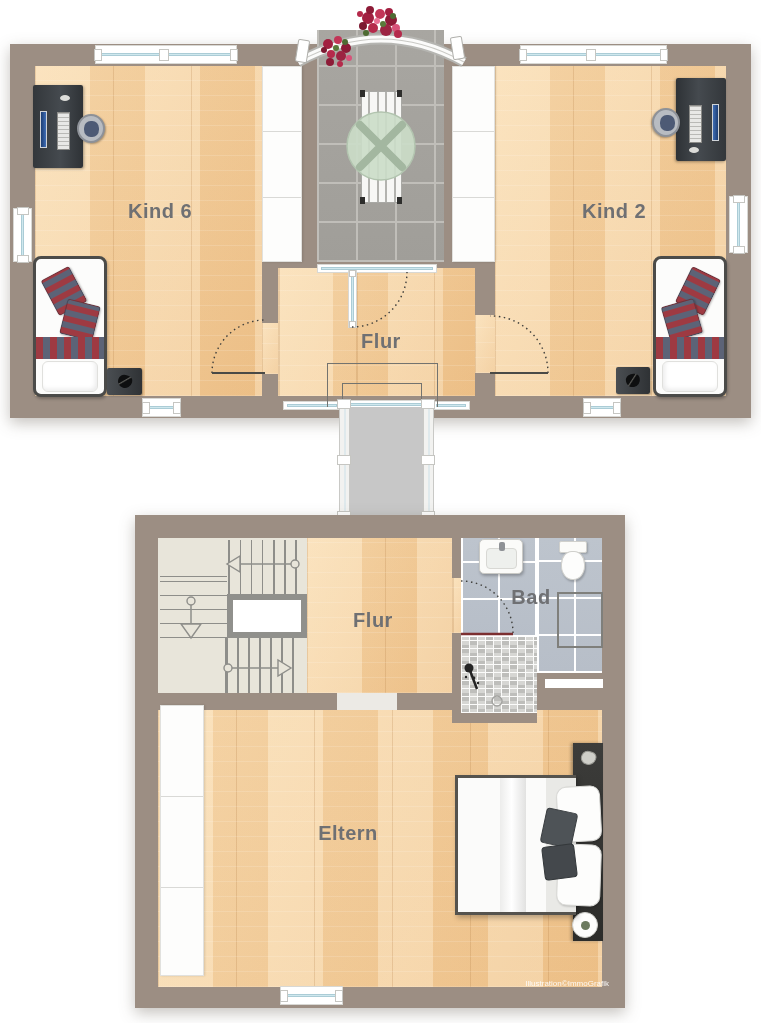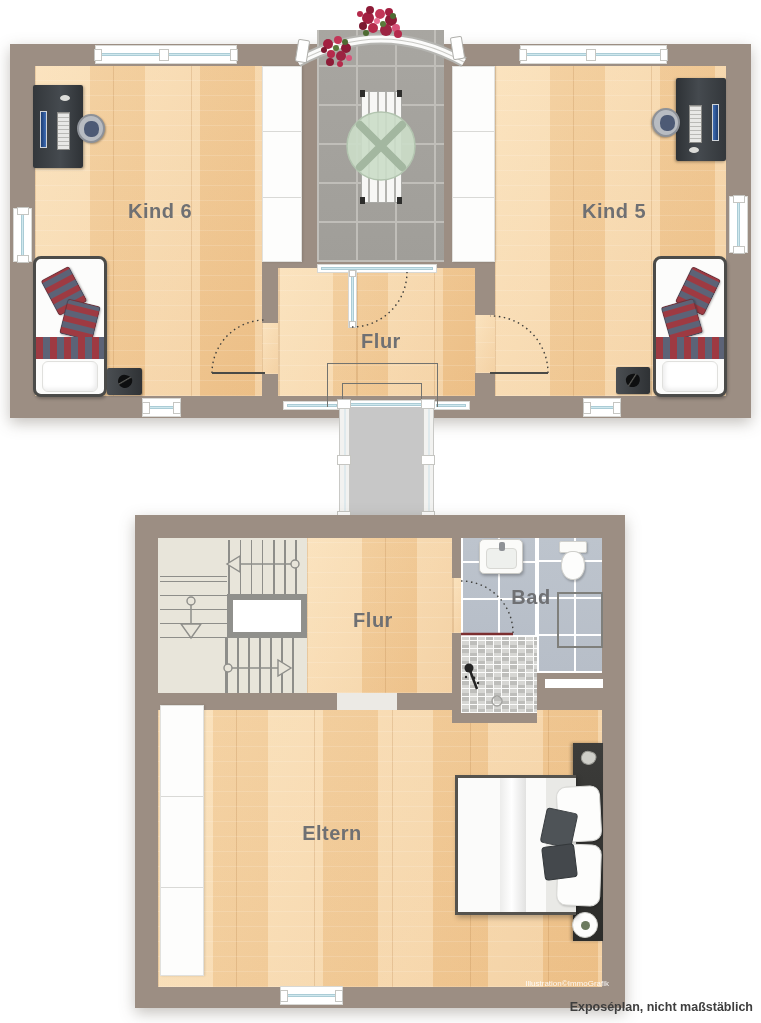--- a/index.html
+++ b/index.html
@@ -316,22 +316,21 @@
       <circle cx="469" cy="668" r="4.5" fill="#242424"></circle>
       <line x1="469" y1="668" x2="477" y2="689" stroke="#242424" stroke-width="2.5"></line>
       <circle cx="474" cy="678" r="1.4" fill="#242424"></circle>
         <circle cx="478" cy="683" r="1.2" fill="#242424"></circle>
       <circle cx="466" cy="677" r="1.2" fill="#242424"></circle>
     </g>
     <circle cx="497" cy="701" r="5" fill="none" stroke="#a3a3a0" stroke-width="1.5"></circle>
   </svg>
 
   <div class="rlabel" style="left:160px;top:211px;">Kind 6</div>
-  <div class="rlabel" style="left:614px;top:211px;">Kind 5</div>
+  <div class="rlabel" style="left:614px;top:211px;">Kind 2</div>
   <div class="rlabel" style="left:381px;top:341px;">Flur</div>
   <div class="rlabel" style="left:373px;top:620px;">Flur</div>
   <div class="rlabel" style="left:531px;top:597px;">Bad</div>
-  <div class="rlabel" style="left:332px;top:833px;">Eltern</div>
+  <div class="rlabel" style="left:348px;top:833px;">Eltern</div>
 
   <div class="credit" style="left:495px;top:979px;width:114px;">Illustration©ImmoGrafik</div>
-  <div class="footer-note" style="left:493px;top:1000px;width:260px;">Exposéplan, nicht maßstäblich</div>
 
 </div>
 
 </body></html>

